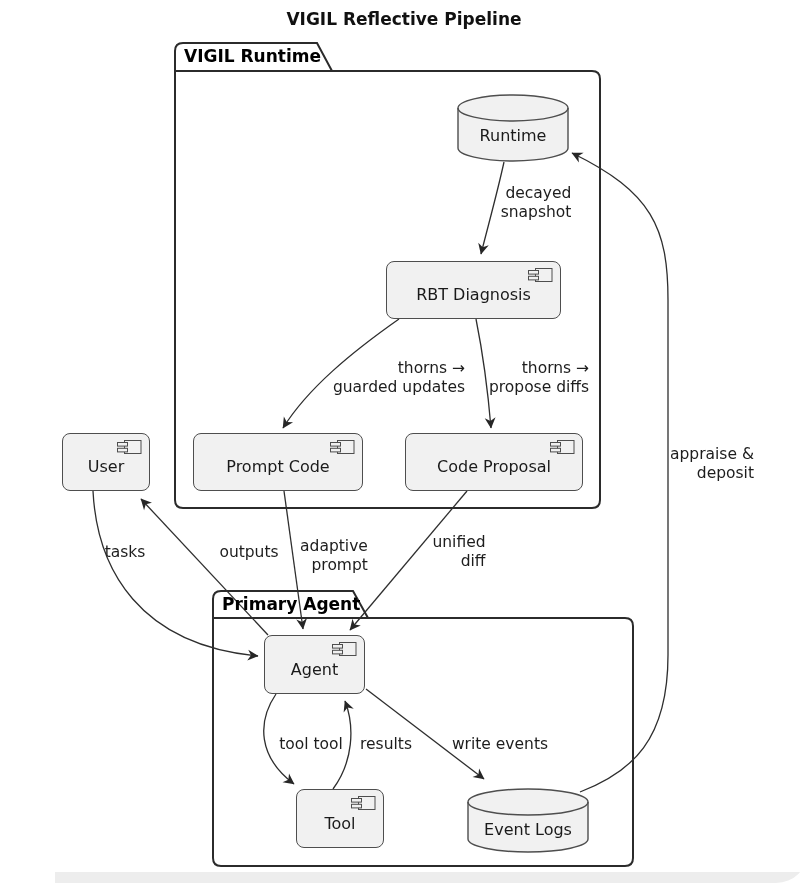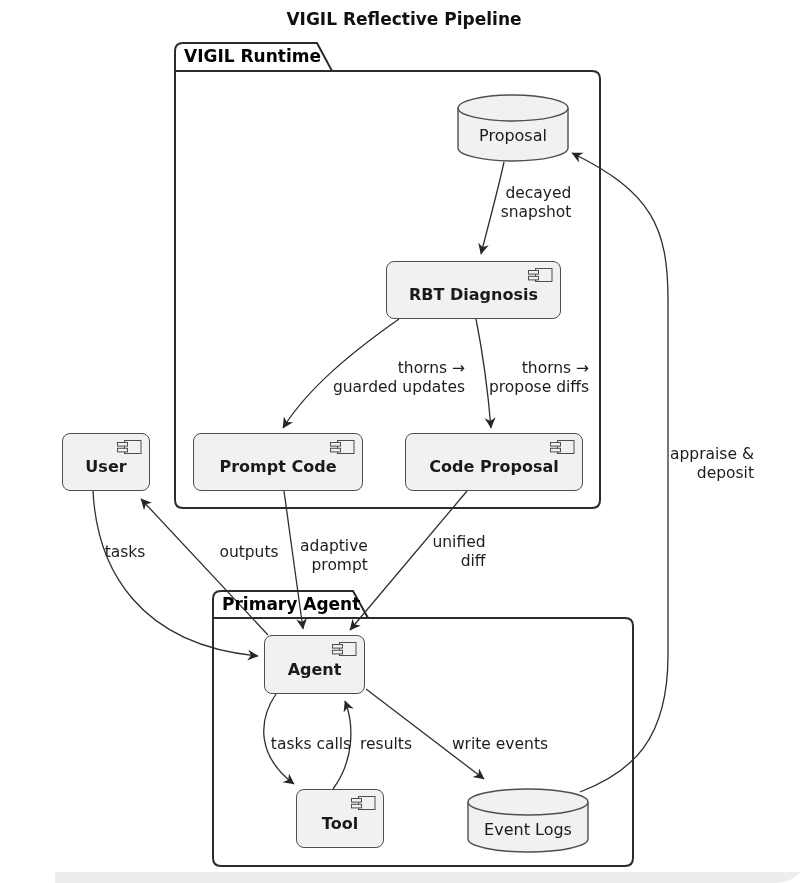--- a/index.html
+++ b/index.html
@@ -10,21 +10,21 @@
   .layer{position:absolute;left:0;top:0;}
   .title{
     position:absolute;top:9px;left:0;width:808px;text-align:center;
     font-weight:bold;font-size:17px;color:#111;
   }
   .frame-label{position:absolute;font-weight:bold;font-size:17px;color:#000000;white-space:nowrap;}
   .node{
     position:absolute;background:#f1f1f1;border:1.4px solid #4e4e4e;border-radius:8px;
     box-sizing:border-box;display:flex;align-items:center;justify-content:center;
   }
-  .node .lbl{font-size:16px;padding-top:9px;white-space:nowrap;font-weight:bold;}
+  .node .lbl{font-size:16px;padding-top:9px;white-space:nowrap;}
   .node .icon{position:absolute;top:6px;right:7px;}
   .cyl-label{
     position:absolute;transform:translate(-50%,-50%);font-size:16px;white-space:nowrap;
   }
   .edge-label{
     position:absolute;transform:translate(-50%,-50%);text-align:right;
     font-size:15.5px;line-height:1.22;white-space:pre-line;color:#1d1d1d;
   }
   .page-strip{position:absolute;left:55px;top:872px;width:753px;height:11px;background:#ededed;}
 </style>
@@ -127,35 +127,35 @@
 
   <div class="node" style="left:296px;top:789px;width:88px;height:59px">
     <svg class="icon" width="25" height="15" viewBox="0 0 25 15">
       <rect x="7.5" y="0.5" width="16.5" height="13" fill="#f1f1f1" stroke="#4e4e4e"></rect>
       <rect x="0.5" y="2.5" width="10" height="3.6" fill="#f1f1f1" stroke="#4e4e4e"></rect>
       <rect x="0.5" y="8.3" width="10" height="3.6" fill="#f1f1f1" stroke="#4e4e4e"></rect>
     </svg>
     <span class="lbl">Tool</span>
   </div>
 
-  <div class="cyl-label" style="left:513px;top:135px">Proposal</div>
+  <div class="cyl-label" style="left:513px;top:135px">Runtime</div>
   <div class="cyl-label" style="left:528px;top:829px">Event Logs</div>
 
   <div class="edge-label" style="left:536px;top:203px">decayed
 snapshot</div>
   <div class="edge-label" style="left:399px;top:378px">thorns →
 guarded updates</div>
   <div class="edge-label" style="left:539px;top:378px">thorns →
 propose diffs</div>
   <div class="edge-label" style="left:125px;top:552px">tasks</div>
   <div class="edge-label" style="left:249px;top:552px">outputs</div>
   <div class="edge-label" style="left:334px;top:556px">adaptive
 prompt</div>
   <div class="edge-label" style="left:459px;top:552px">unified
 diff</div>
   <div class="edge-label" style="left:712px;top:464px">appraise &amp;
 deposit</div>
-  <div class="edge-label" style="left:311px;top:744px">tasks calls</div>
+  <div class="edge-label" style="left:311px;top:744px">tool tool</div>
   <div class="edge-label" style="left:386px;top:744px">results</div>
   <div class="edge-label" style="left:500px;top:744px">write events</div>
 
   <div class="page-strip"></div>
 </div>
 
 </body></html>

